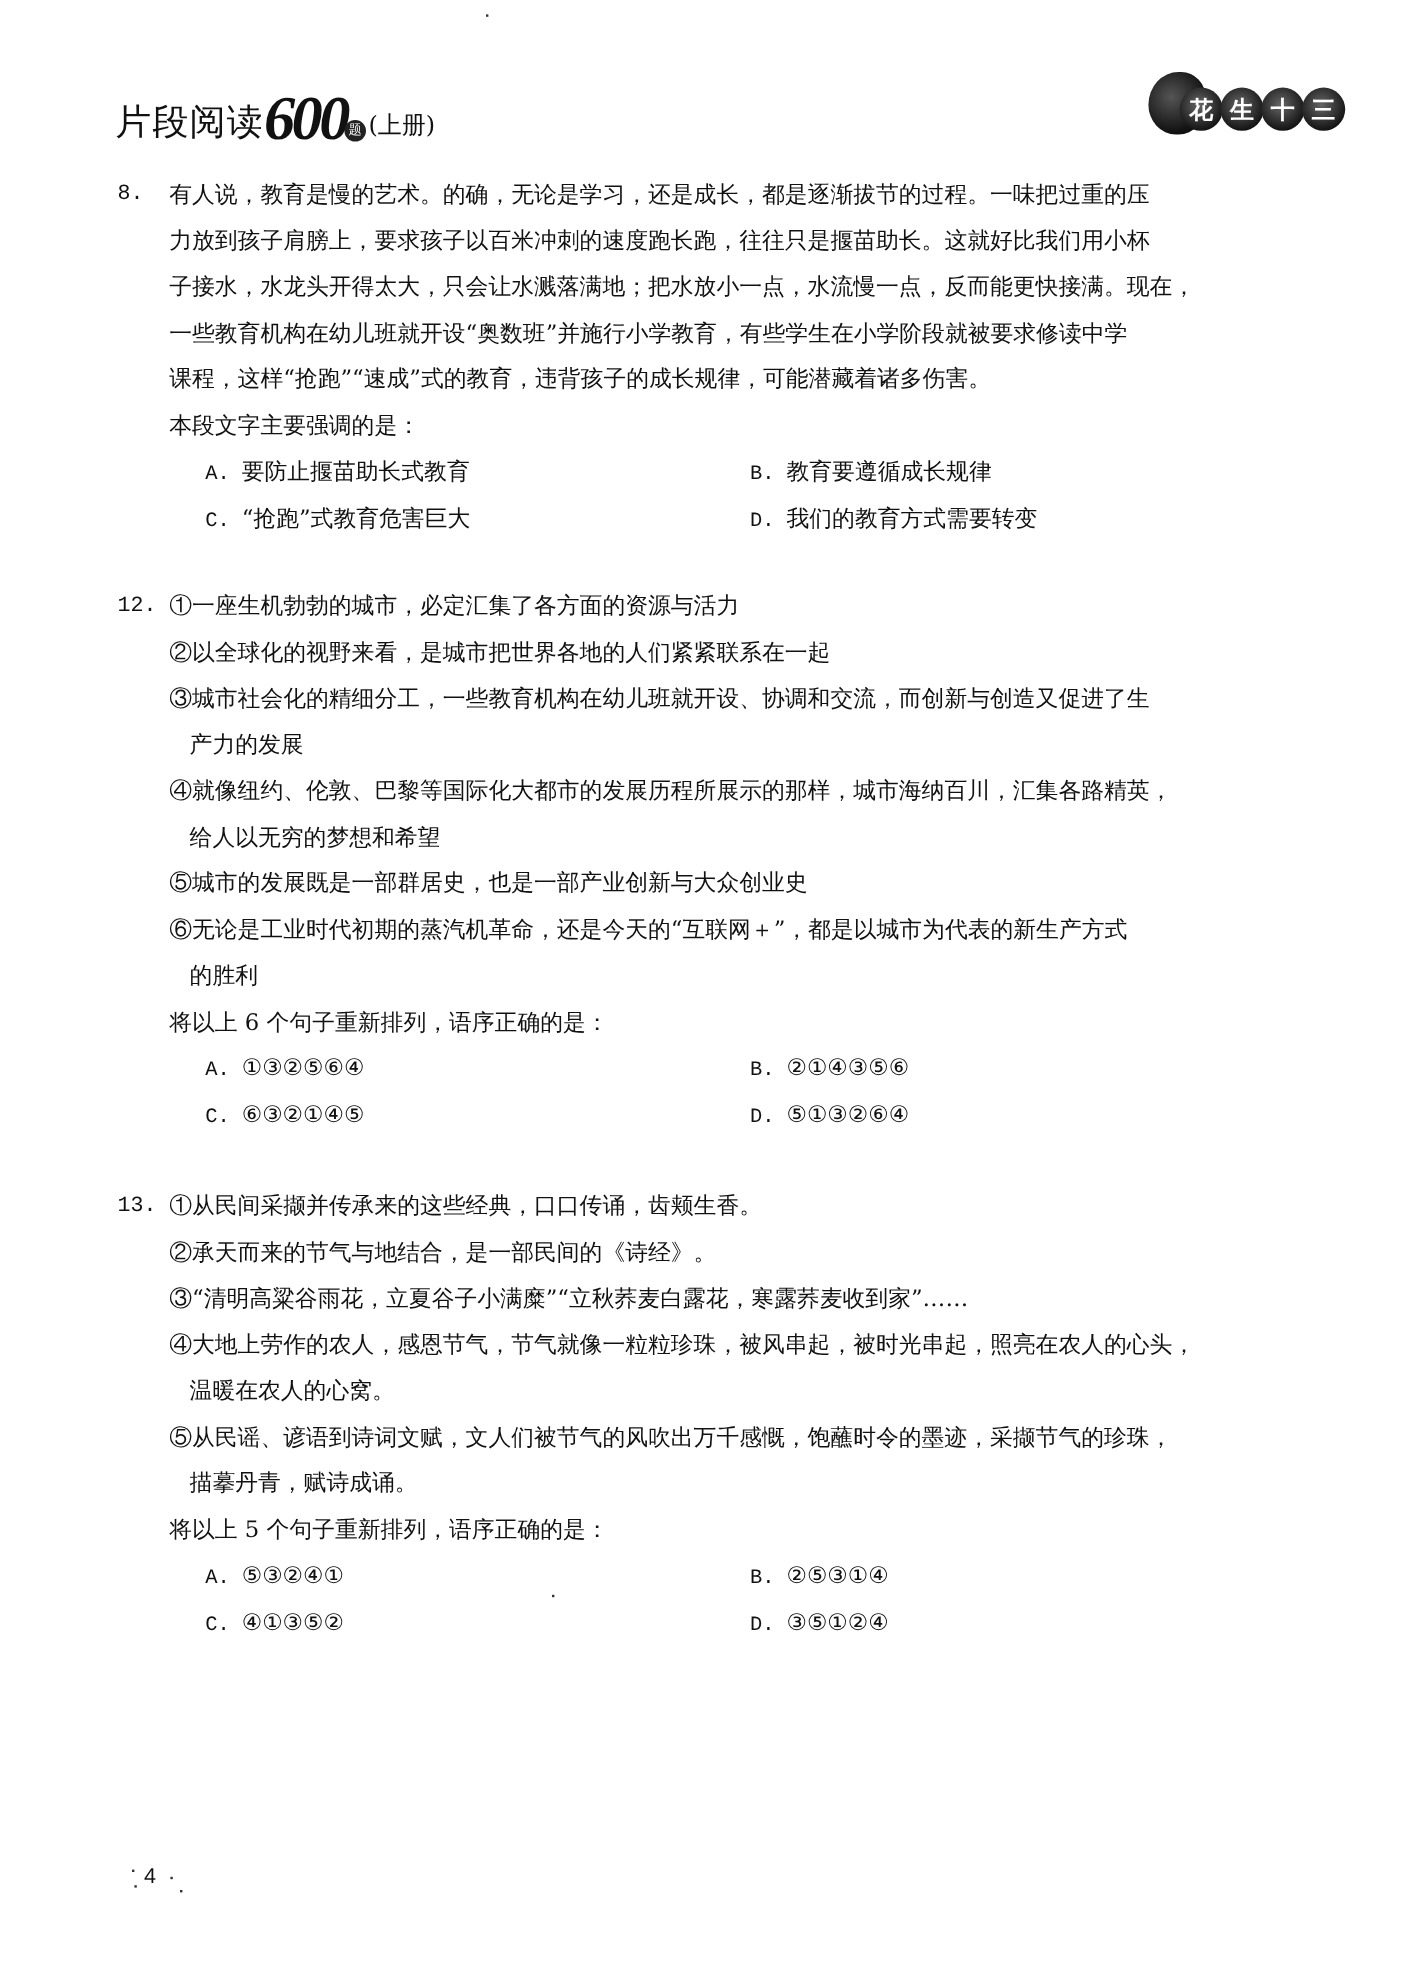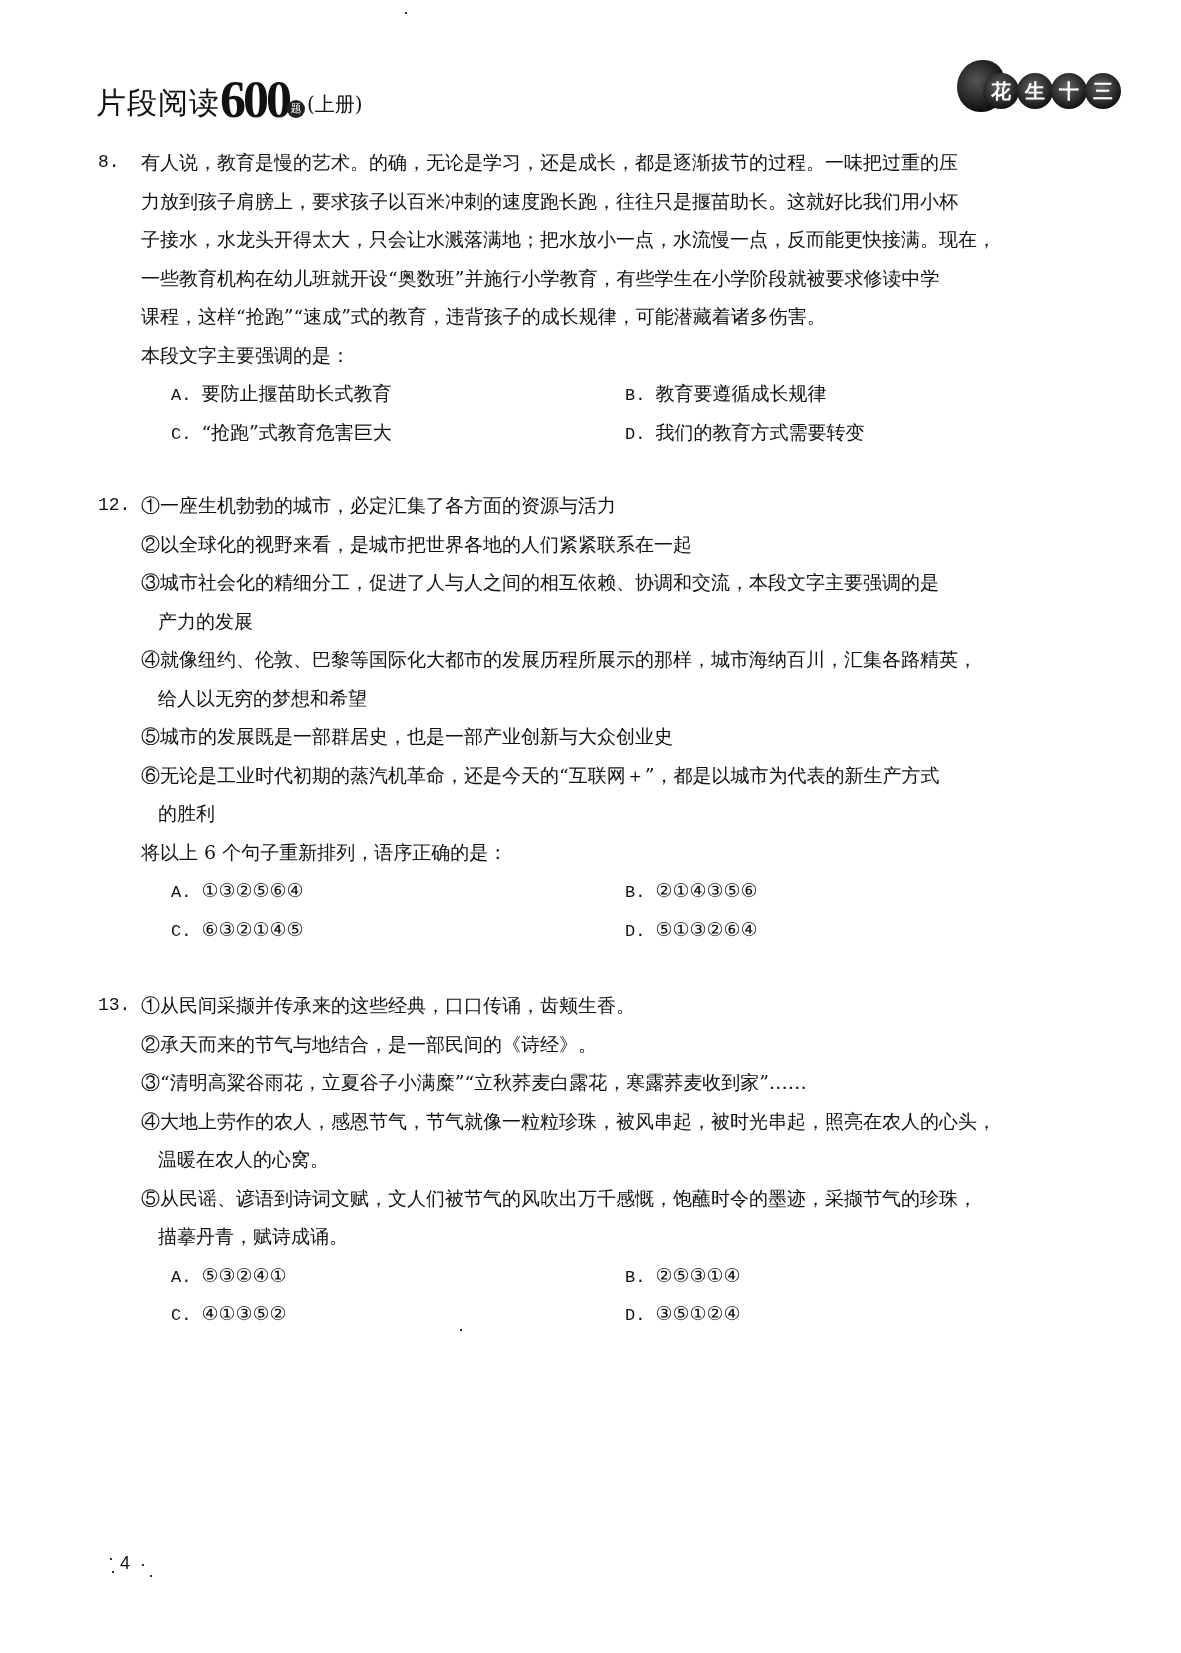--- a/index.html
+++ b/index.html
@@ -26,20 +26,21 @@
     }
     .book-title {
       font-family: "DejaVu Serif", serif;
       font-size: 30px;
       letter-spacing: 1px;
       line-height: 1;
       padding-bottom: 10px;
     }
     .book-num {
       font-family: "Liberation Serif", serif;
+      font-style: italic;
       font-weight: bold;
       font-size: 52px;
       line-height: 1;
       letter-spacing: -3px;
       padding-bottom: 2px;
       color: #111;
     }
     .book-ti {
       display: inline-block;
       width: 18px;
@@ -188,21 +189,21 @@
     </div>
   </div>
 </div>
 
 <div class="q" style="top:486px">
   <div class="line indent1">
     <span class="qnum">12.</span>
     <span>①一座生机勃勃的城市，必定汇集了各方面的资源与活力</span>
   </div>
   <div class="line indent1">②以全球化的视野来看，是城市把世界各地的人们紧紧联系在一起</div>
-  <div class="line indent1">③城市社会化的精细分工，促进了人与人之间的相互依赖、协调和交流，本段文字主要强调的是</div>
+  <div class="line indent1">③城市社会化的精细分工，一些教育机构在幼儿班就开设、协调和交流，而创新与创造又促进了生</div>
   <div class="line indent2">产力的发展</div>
   <div class="line indent1">④就像纽约、伦敦、巴黎等国际化大都市的发展历程所展示的那样，城市海纳百川，汇集各路精英，</div>
   <div class="line indent2">给人以无穷的梦想和希望</div>
   <div class="line indent1">⑤城市的发展既是一部群居史，也是一部产业创新与大众创业史</div>
   <div class="line indent1">⑥无论是工业时代初期的蒸汽机革命，还是今天的“互联网＋”，都是以城市为代表的新生产方式</div>
   <div class="line indent2">的胜利</div>
   <div class="line indent1">将以上 6 个句子重新排列，语序正确的是：</div>
   <div class="opts">
     <div class="opt left">
       <span class="opt-letter">A.</span><span>①③②⑤⑥④</span>
@@ -225,20 +226,21 @@
   <div class="line indent1">
     <span class="qnum">13.</span>
     <span>①从民间采撷并传承来的这些经典，口口传诵，齿颊生香。</span>
   </div>
   <div class="line indent1">②承天而来的节气与地结合，是一部民间的《诗经》。</div>
   <div class="line indent1">③“清明高粱谷雨花，立夏谷子小满糜”“立秋荞麦白露花，寒露荞麦收到家”……</div>
   <div class="line indent1">④大地上劳作的农人，感恩节气，节气就像一粒粒珍珠，被风串起，被时光串起，照亮在农人的心头，</div>
   <div class="line indent2">温暖在农人的心窝。</div>
   <div class="line indent1">⑤从民谣、谚语到诗词文赋，文人们被节气的风吹出万千感慨，饱蘸时令的墨迹，采撷节气的珍珠，</div>
   <div class="line indent2">描摹丹青，赋诗成诵。</div>
+  <div class="line indent1">将以上 5 个句子重新排列，语序正确的是：</div>
   <div class="opts">
     <div class="opt left">
       <span class="opt-letter">A.</span><span>⑤③②④①</span>
     </div>
     <div class="opt right">
       <span class="opt-letter">B.</span><span>②⑤③①④</span>
     </div>
   </div>
   <div class="opts">
     <div class="opt left">

